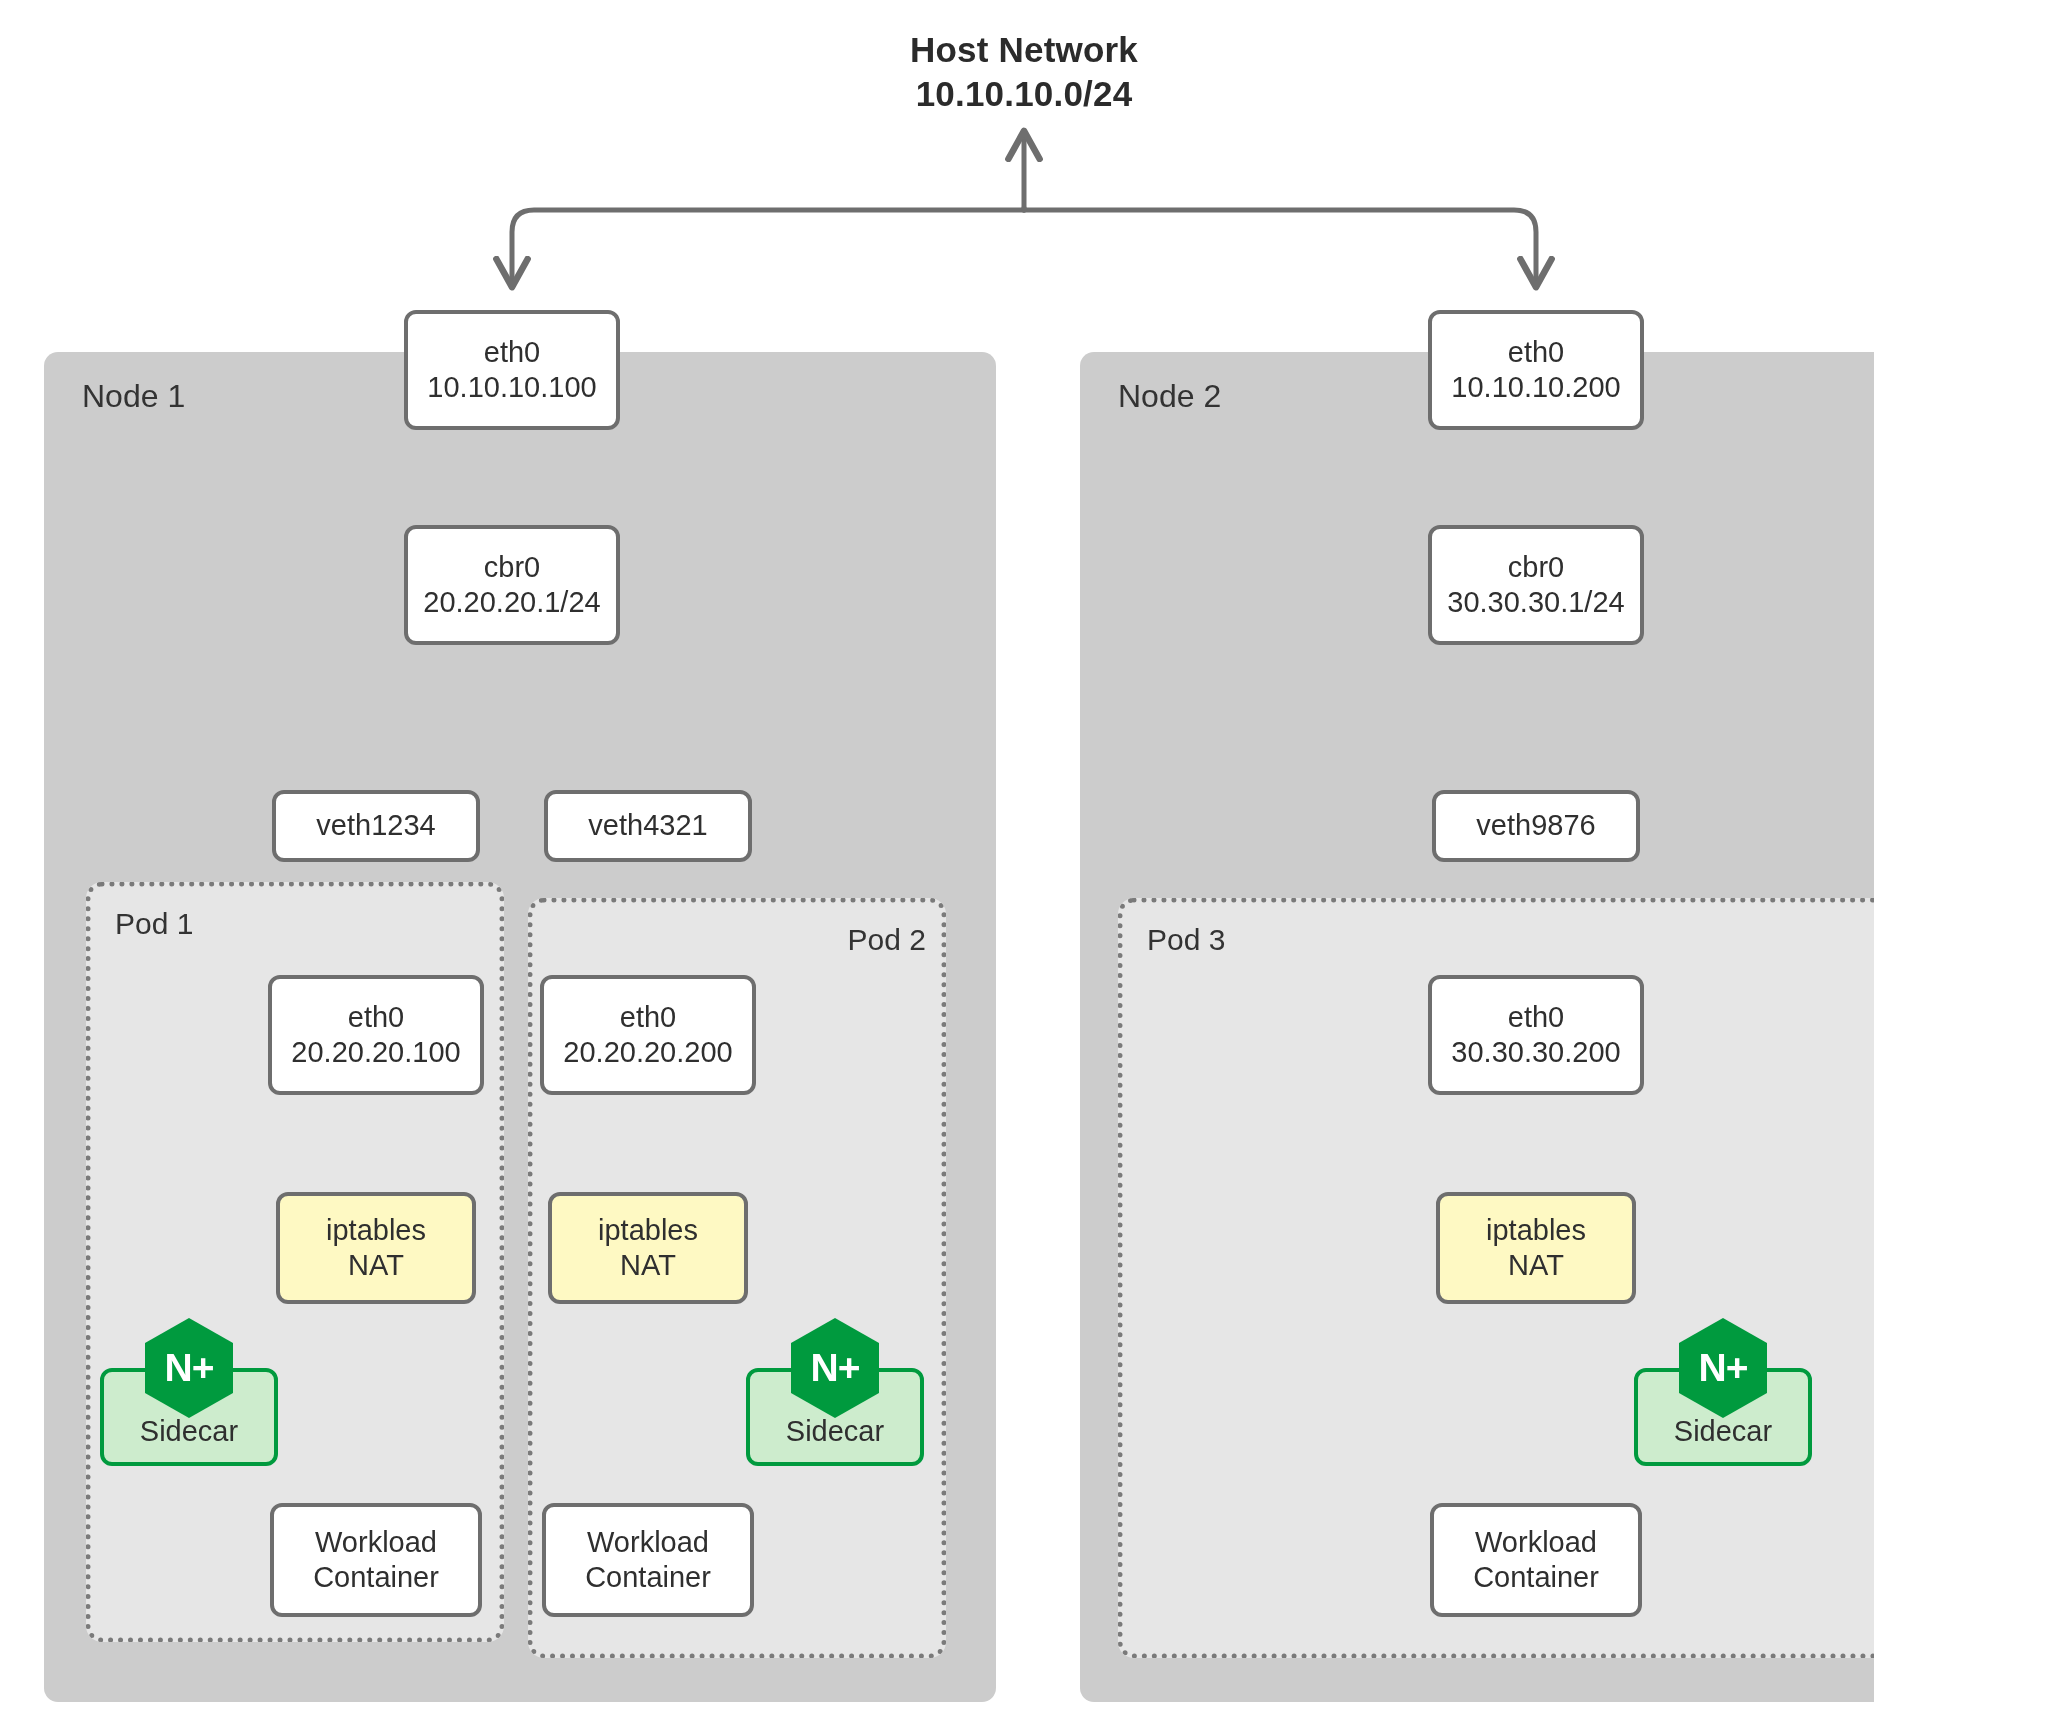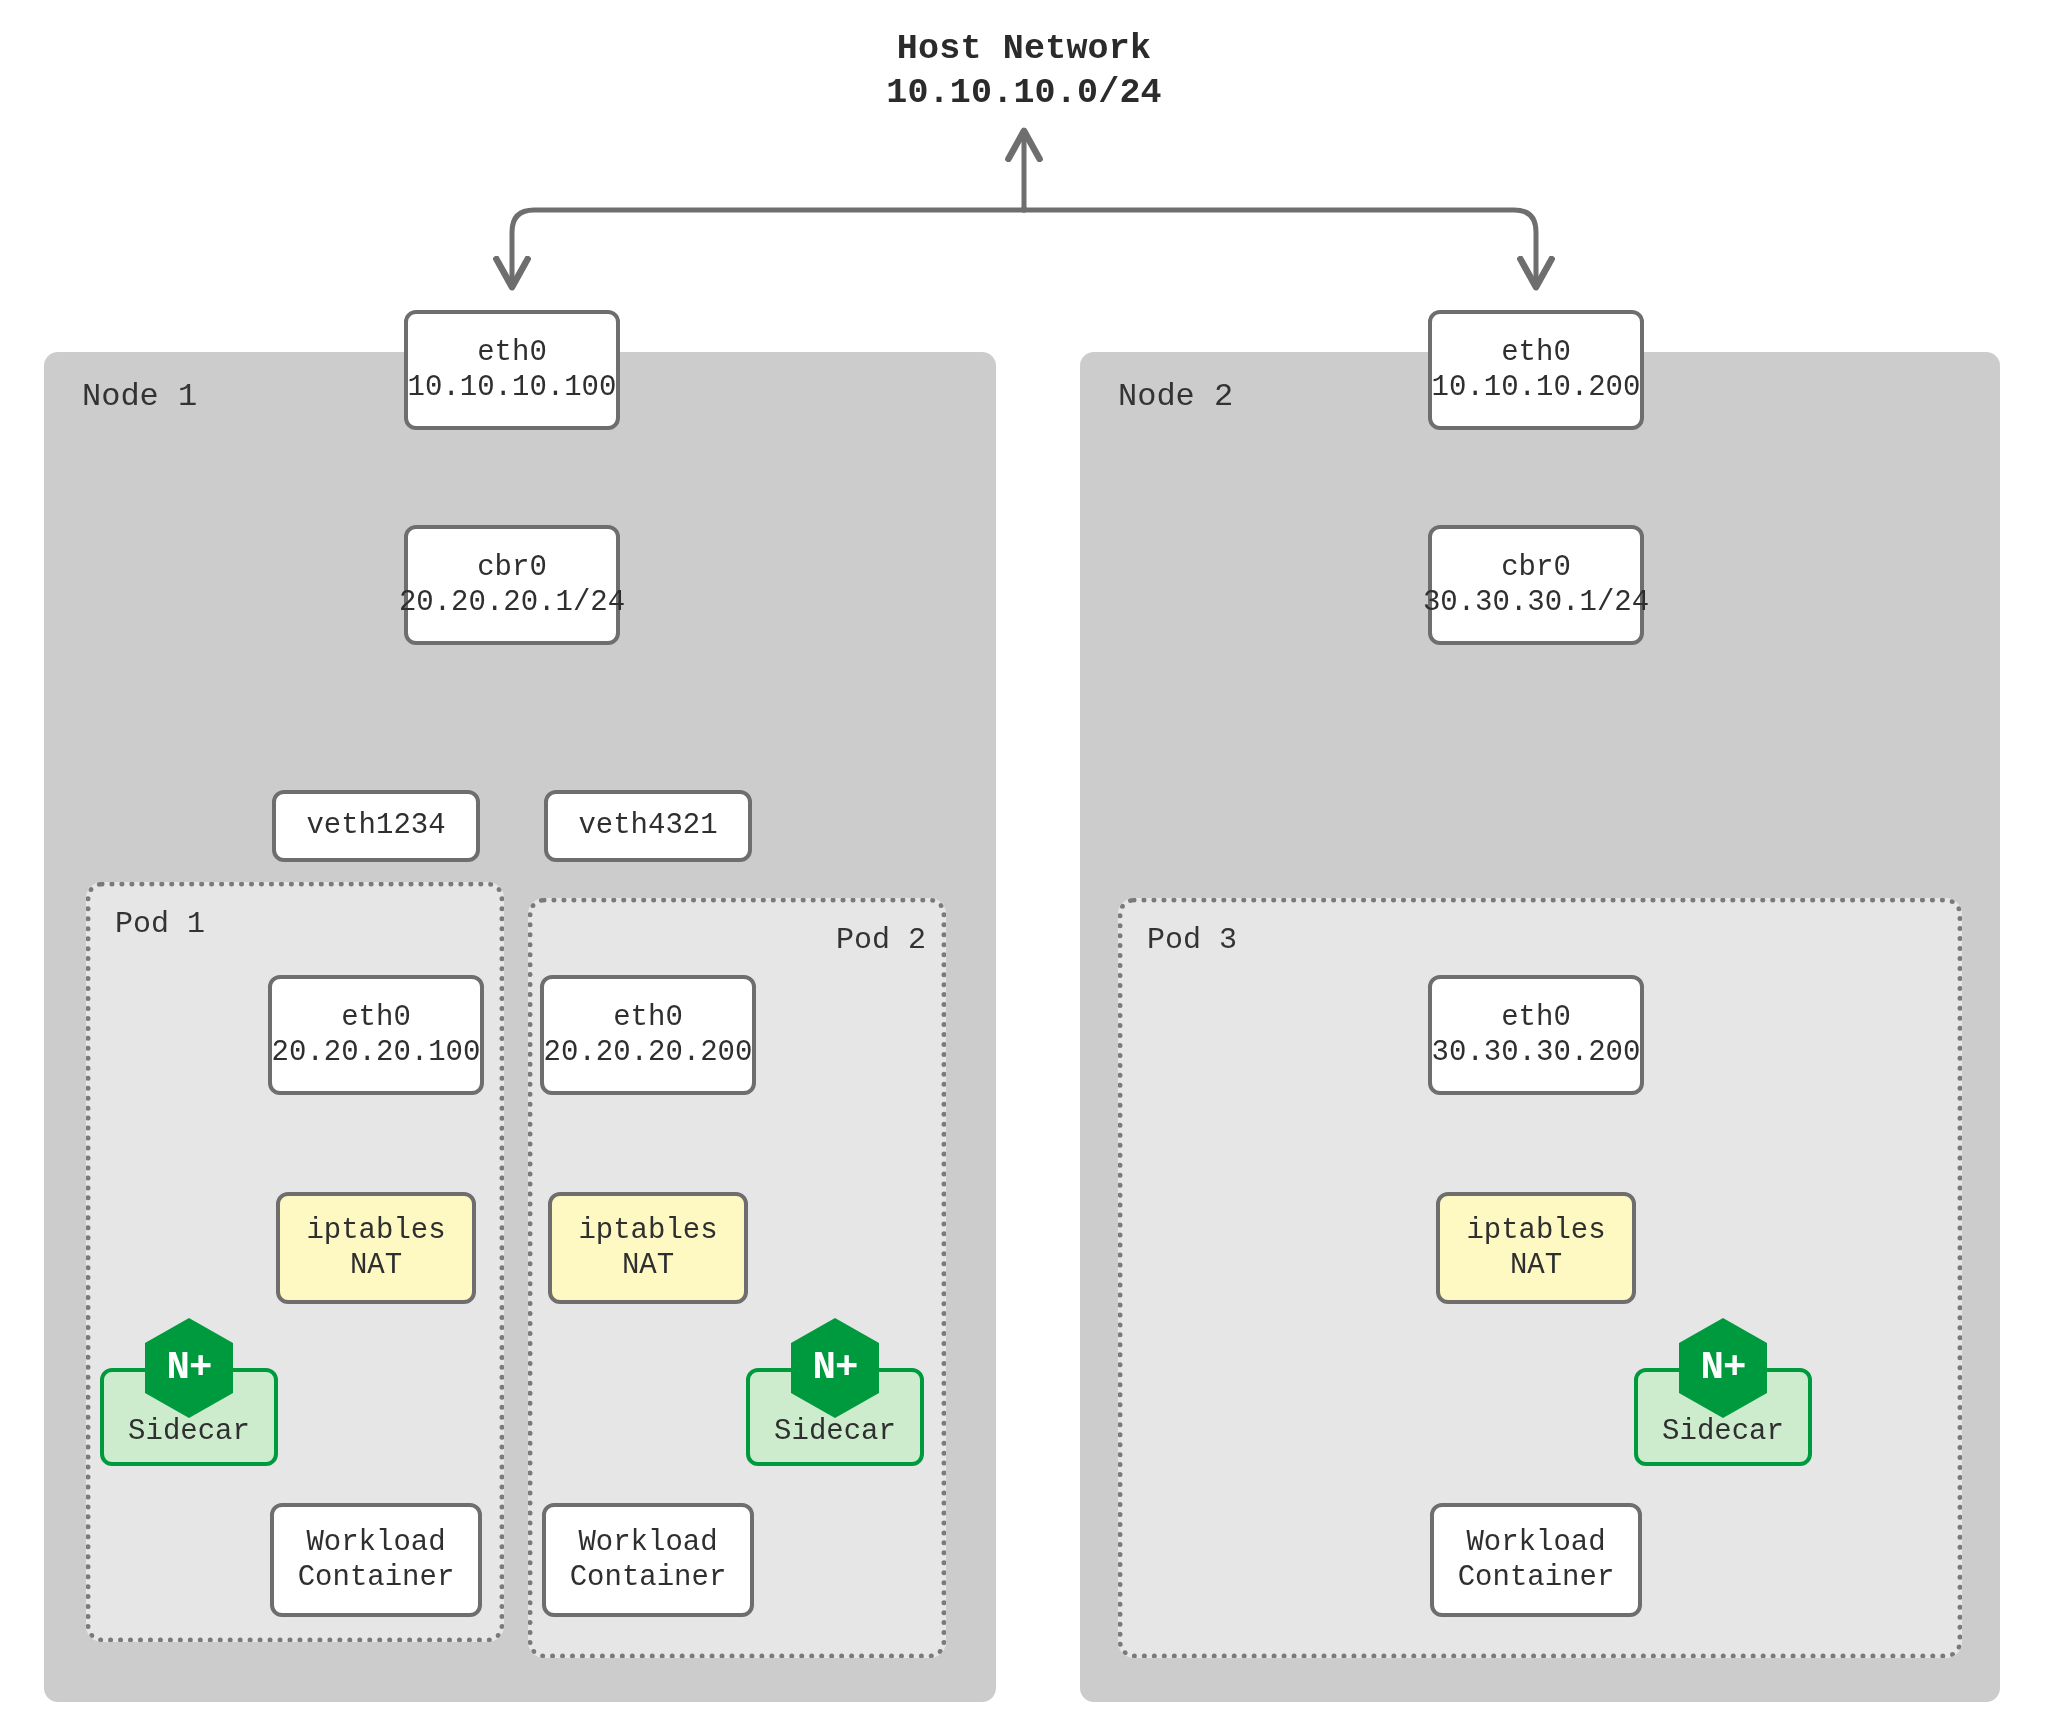--- a/index.html
+++ b/index.html
@@ -6,25 +6,24 @@
     margin: 0;
     padding: 0;
     background: #ffffff;
   }
   body {
     font-family: "Liberation Sans", sans-serif;
     color: #2f2f2f;
   }
   #canvas {
     position: relative;
-    width: 2048px;
+    width: 1874px;
     height: 1714px;
     background: #ffffff;
     overflow: hidden;
-    font-family: Liberation Mono, monospace;
   }
   #wires {
     position: absolute;
     left: 0; top: 0;
     width: 2048px;
     height: 1714px;
     pointer-events: none;
   }
   .layer-boxes { position: absolute; left:0; top:0; width:2048px; height:1714px; }
 
@@ -279,20 +278,23 @@
     <div class="nbox" style="left:1428px; top:310px; width:216px; height:120px;">
       <span>eth0</span>
       <span class="sub">10.10.10.200</span>
     </div>
 
     <div class="nbox" style="left:1428px; top:525px; width:216px; height:120px;">
       <span>cbr0</span>
       <span class="sub">30.30.30.1/24</span>
     </div>
 
+    <div class="nbox" style="left:1432px; top:790px; width:208px; height:72px;">
+      <span>veth9876</span>
+    </div>
 
     <div class="nbox" style="left:1428px; top:975px; width:216px; height:120px;">
       <span>eth0</span>
       <span class="sub">30.30.30.200</span>
     </div>
 
     <div class="nbox gray" style="left:1436px; top:1192px; width:200px; height:112px;">
       <span>iptables</span>
       <span class="sub">NAT</span>
     </div>

